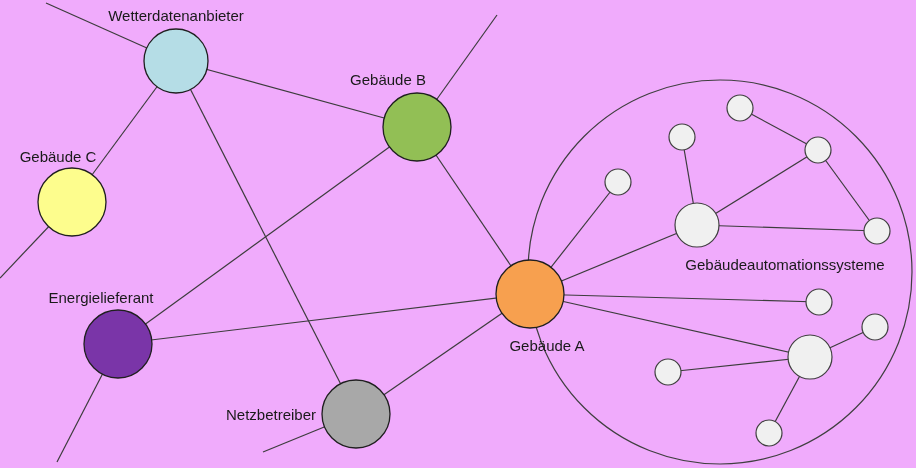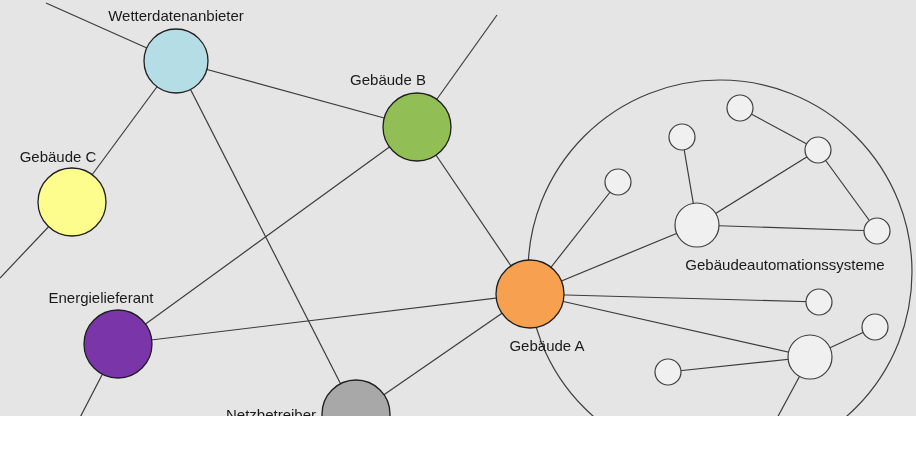--- a/index.html
+++ b/index.html
@@ -4,22 +4,22 @@
 <style>
   html, body {
     margin: 0;
     padding: 0;
     background: #ffffff;
     font-family: "Liberation Sans", sans-serif;
   }
   .stage {
     position: relative;
     width: 916px;
-    height: 416px;
-    background: #e5e5e5;
+    height: 468px;
+    background: #f0abfc;
     overflow: hidden;
   }
   svg text {
     font-family: "Liberation Sans", sans-serif;
     font-size: 15px;
     fill: #1a1a1a;
   }
 </style>
 </head>
 <body>

